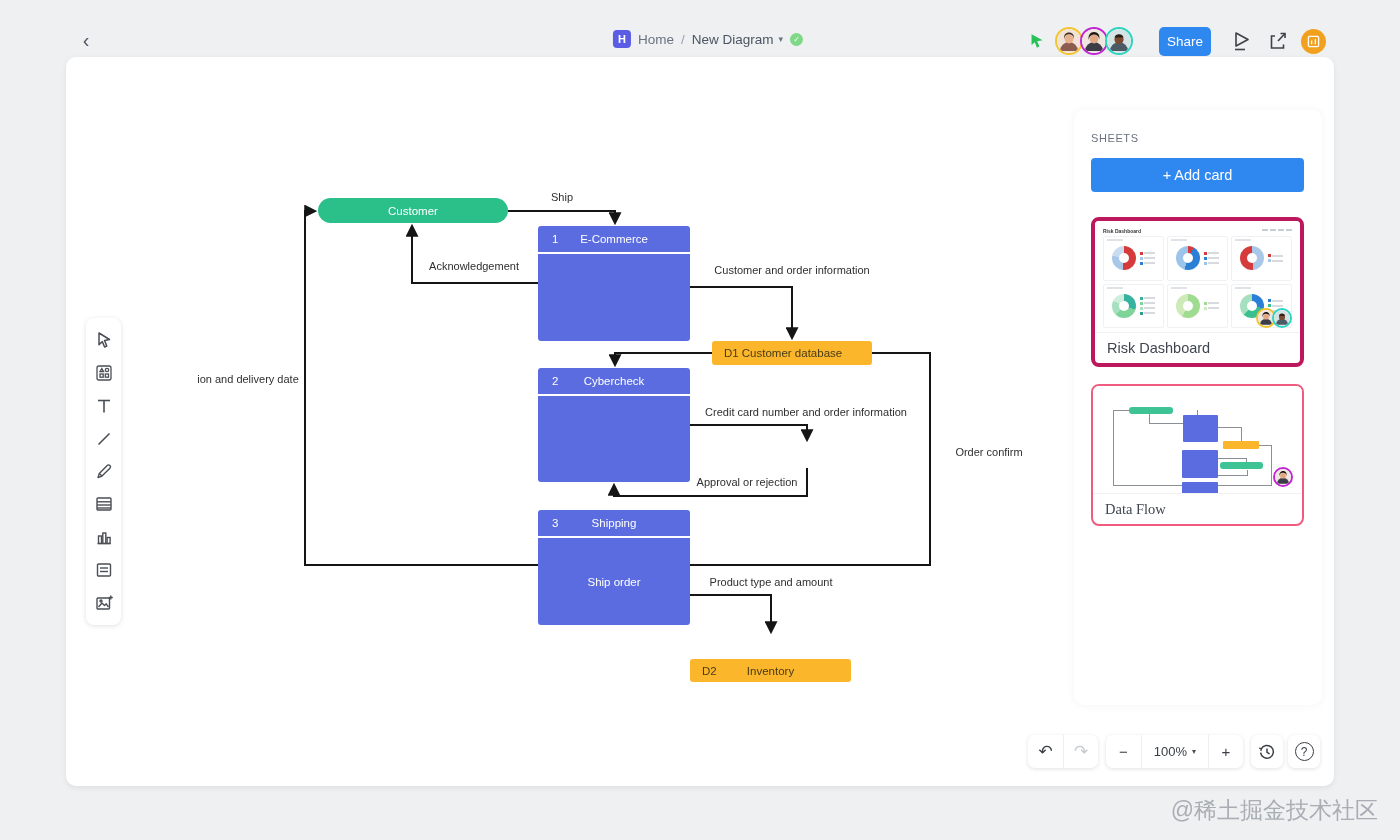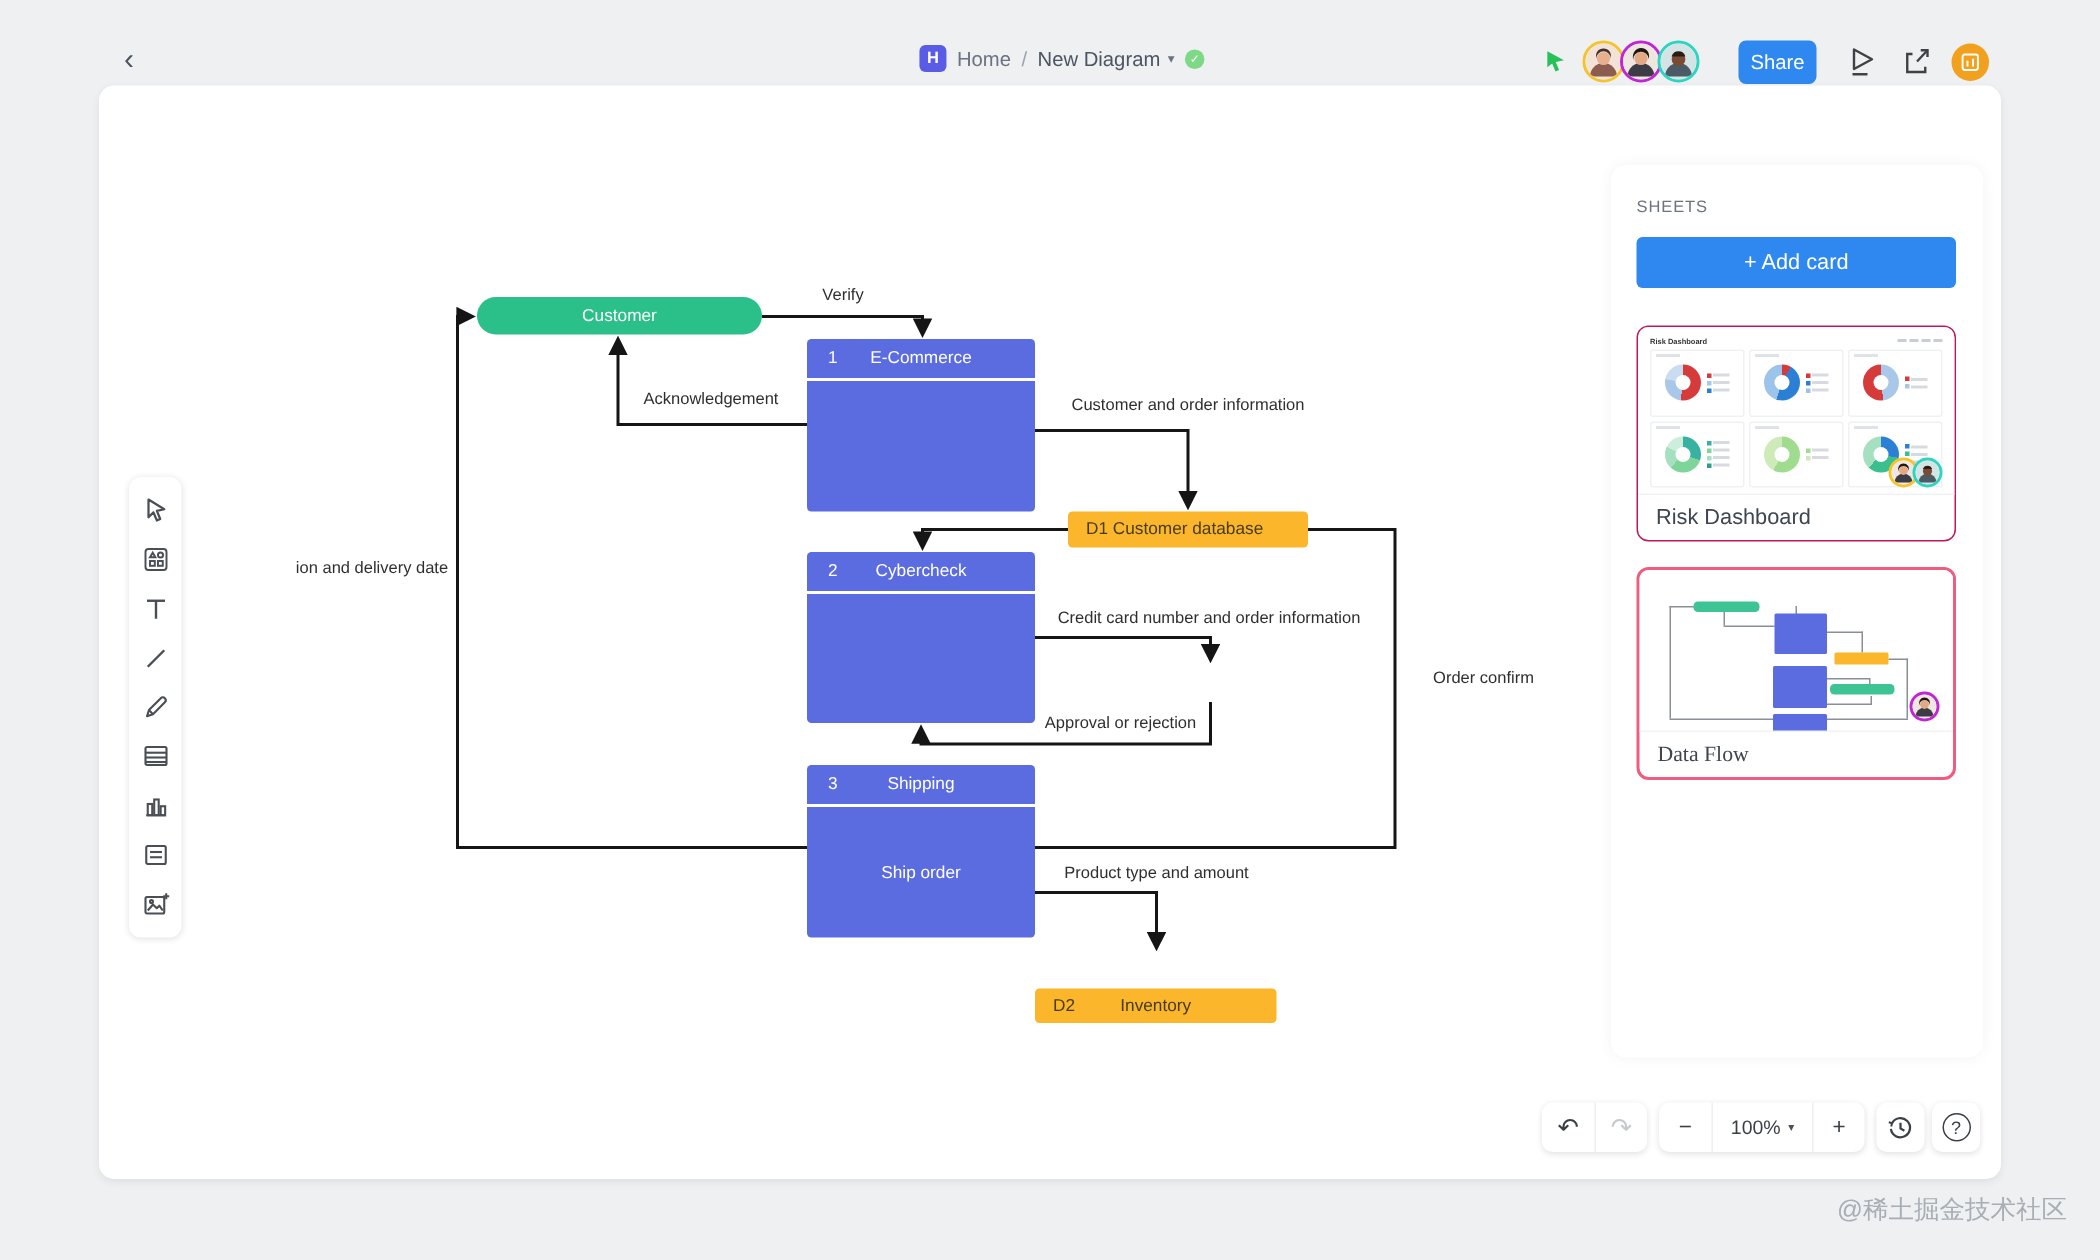--- a/index.html
+++ b/index.html
@@ -75,21 +75,21 @@
     display:flex; align-items:center; justify-content:center; cursor:pointer; position:relative; }
   .red-dot { position:absolute; top:7px; right:7px; width:7px; height:7px; border-radius:50%; background:#f5554a; }
   .gear-glyph { font-size:20px; color:#3f4147; line-height:1; }
 
   
   .sheets-panel { position:absolute; left:1008px; top:53px; width:248px; height:595px;
     background:#fff; border-radius:10px; box-shadow:0 0 10px rgba(0,0,0,.05); padding:22px 17px; }
   .sheets-label { font-size:11px; letter-spacing:.6px; color:#6b7280; margin-bottom:14px; }
   .add-sheet { width:213px; height:34px; background:#2f88f0; border:none; border-radius:4px;
     color:#fff; font-size:14.5px; font-family:inherit; cursor:pointer; margin-bottom:25px; }
-  .sheet-card { width:213px; border:1px solid #be185d; border-radius:8px; background:#fff;
+  .sheet-card { width:213px; border:4px solid #be185d; border-radius:8px; background:#fff;
     margin-bottom:17px; cursor:pointer; overflow:hidden; position:relative; }
   .sheet-card.selected { border:2px solid #f05c80;font-family:Liberation Serif, serif; }
   .thumb { position:relative; border-bottom:1px solid #f1f2f4; overflow:hidden; background:#fff; }
   .thumb-risk { height:112px; padding:7px 8px 0; }
   .thumb-flow { height:108px; }
   .sheet-caption { height:30px; display:flex; align-items:center; padding:0 12px;
     font-size:14.5px; color:#3f4650; }
   .mini-avatars { position:absolute; display:flex; }
   .mini-avatar { width:20px; height:20px; border-radius:50%; border:2px solid; overflow:hidden;
     background:#fff; margin-left:-4px; }
@@ -130,21 +130,21 @@
   .zoom-ctl { left:1040px; width:137px; }
   .zoom-minus,.zoom-plus { width:35px; }
   .zoom-level { width:67px; gap:5px; font-size:13px; }
   .zoom-caret { font-size:8px; color:#4b5057; }
   .hist-btn { left:1185px; width:32px; }
   .help-btn { left:1222px; width:32px; }
   .hist-btn .fseg,.help-btn .fseg { width:100%; }
   .help-glyph { width:19px; height:19px; border:1.5px solid #3b4046; border-radius:50%;
     font-size:12px; display:flex; align-items:center; justify-content:center; }
 
-  .watermark { position:absolute; right:22px; top:795px; font-size:17px; color:#a9aeb4; }
+  .watermark { position:absolute; right:22px; top:795px; font-size:23px; color:#a9aeb4; }
 </style>
 </head>
 <body>
 
 <div class="topbar">
   <div class="back-btn">‹</div>
 
   <div class="breadcrumb">
     <span class="doc-logo">H</span>
     <span class="crumb-home">Home</span>
@@ -257,21 +257,21 @@
       <span>Shipping</span>
     </div>
     <div class="bd">Ship order</div>
   </div>
 
   <div class="node store" style="left:624px;top:578px;width:161px;height:23px;">
     <span class="sid">D2</span>
     <span>Inventory</span>
   </div>
 
-  <div class="edge-label" style="left:496px;top:140px;">Verify</div>
+  <div class="edge-label" style="left:496px;top:140px;">Ship</div>
   <div class="edge-label" style="left:408px;top:209px;">Acknowledgement</div>
   <div class="edge-label" style="left:726px;top:213px;">Customer and order information</div>
   <div class="edge-label" style="left:740px;top:355px;">Credit card number and order information</div>
   <div class="edge-label" style="left:681px;top:425px;">Approval or rejection</div>
   <div class="edge-label" style="left:705px;top:525px;">Product type and amount</div>
   <div class="edge-label" style="left:923px;top:395px;">Order confirm</div>
   <div class="edge-label" style="left:182px;top:322px;">ion and delivery date</div>
 
   <div class="tools">
     <span class="tool-btn">

